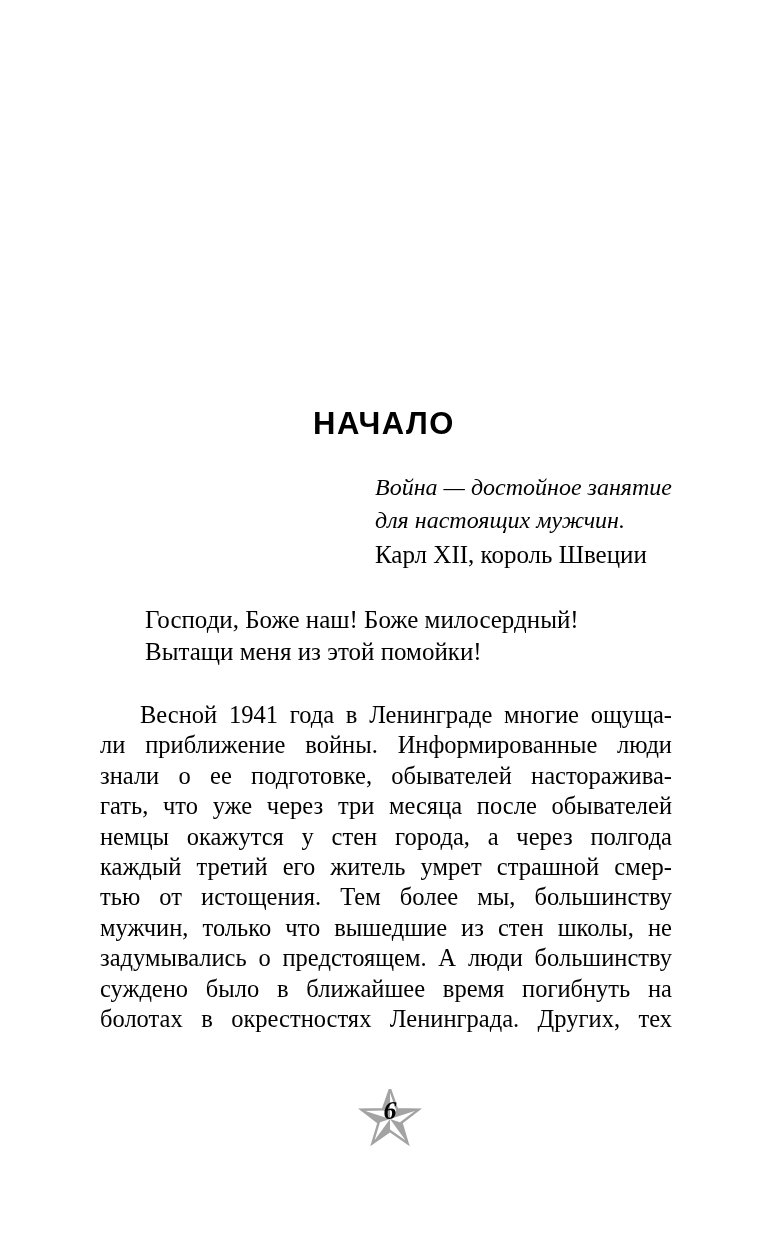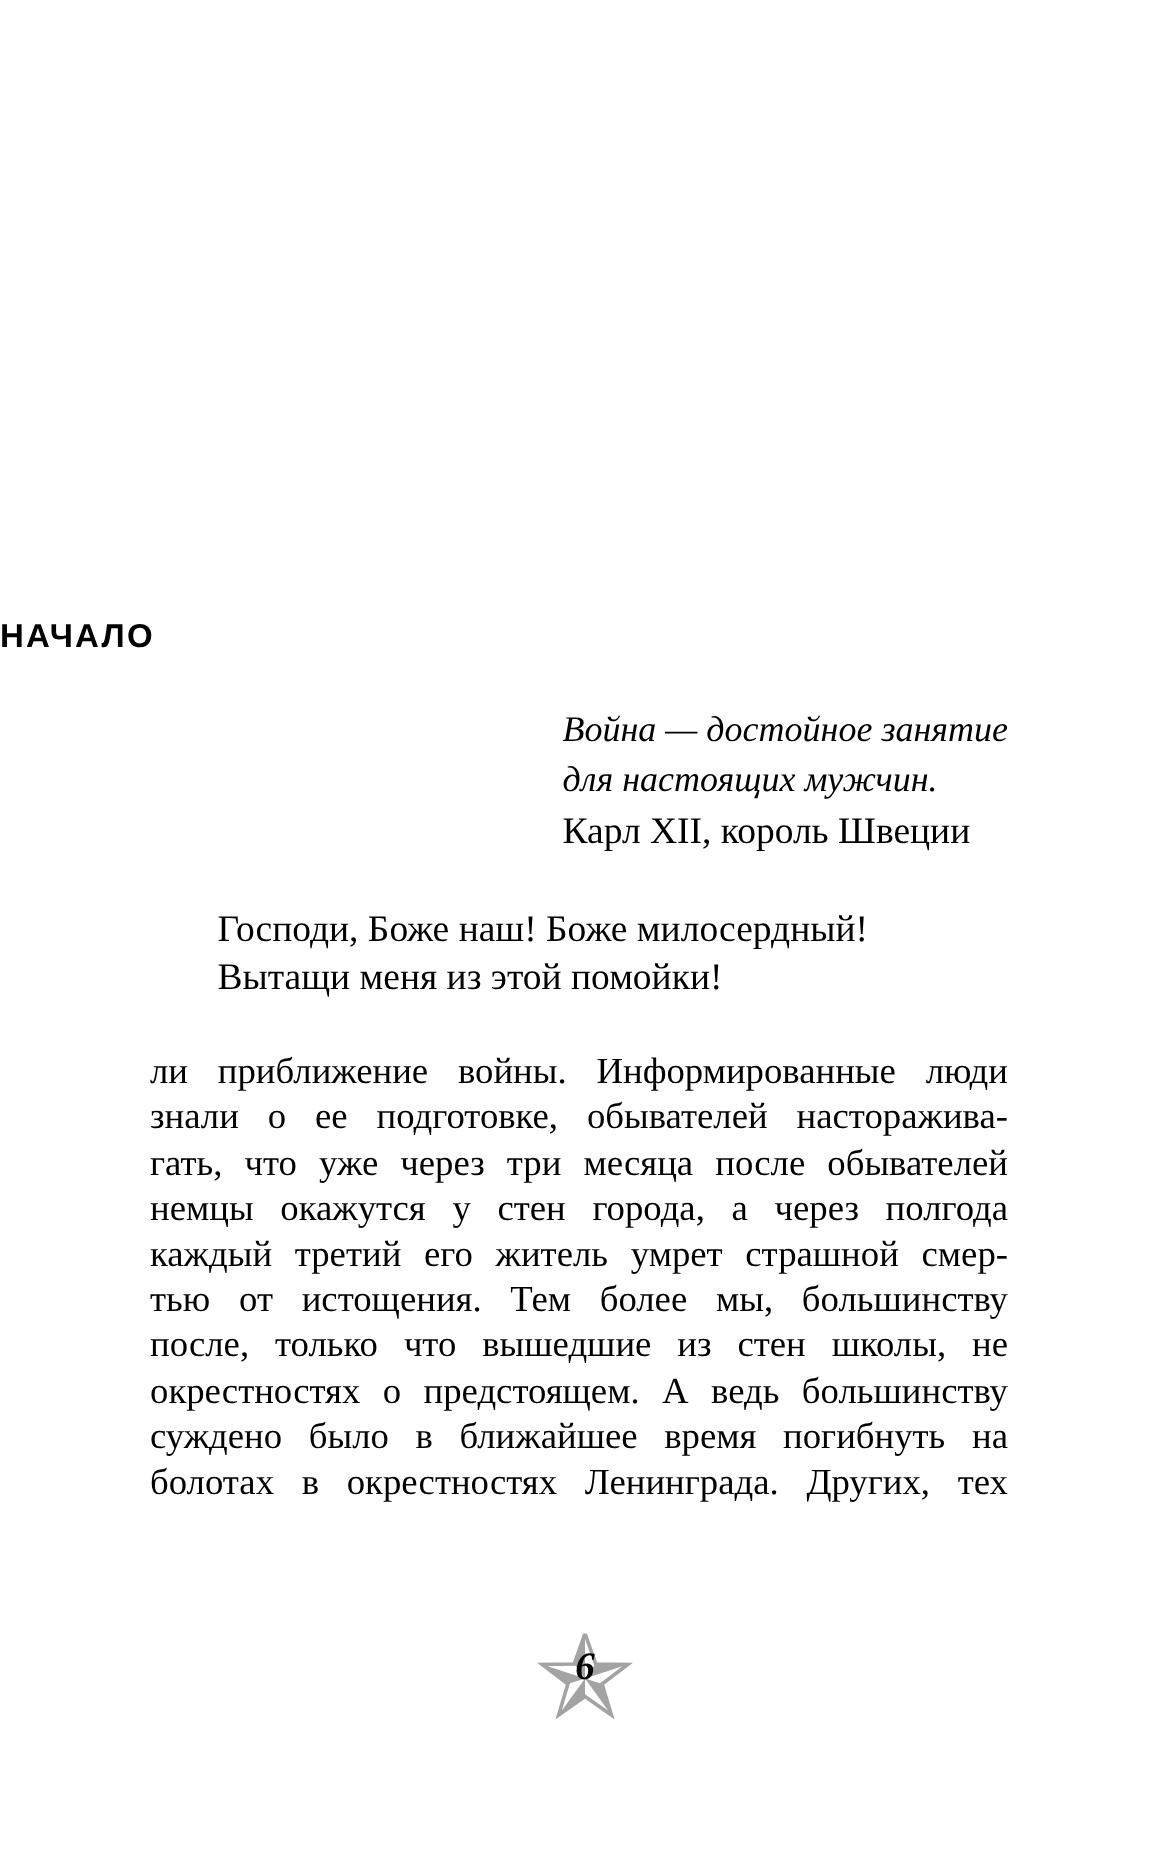--- a/index.html
+++ b/index.html
@@ -10,23 +10,24 @@
     background: #ffffff;
     color: #000000;
     font-family: "Liberation Serif", serif;
     overflow: hidden;
   }
   .chapter-title {
     position: absolute;
     top: 406px;
     left: 0;
     width: 768px;
+    text-align: center;
     font-family: "Liberation Sans", sans-serif;
     font-weight: 700;
-    font-size: 22px;
+    font-size: 31px;
     letter-spacing: 1.5px;
     line-height: 36px;
   }
   .epigraph {
     position: absolute;
     top: 471px;
     right: 96px;
     text-align: left;
     font-style: italic;
     font-size: 24px;
@@ -91,28 +92,29 @@
     <div>для настоящих мужчин.</div>
     <div class="attribution">Карл XII, король Швеции</div>
   </div>
 
   <div class="invocation">
     <div>Господи, Боже наш! Боже милосердный!</div>
     <div>Вытащи меня из этой помойки!</div>
   </div>
 
   <div class="bodytext">
+    <div class="bodyline indent">Весной 1941 года в Ленинграде многие ощуща-</div>
     <div class="bodyline">ли приближение войны. Информированные люди</div>
     <div class="bodyline">знали о ее подготовке, обывателей насторажива-</div>
     <div class="bodyline">гать, что уже через три месяца после обывателей</div>
     <div class="bodyline">немцы окажутся у стен города, а через полгода</div>
     <div class="bodyline">каждый третий его житель умрет страшной смер-</div>
     <div class="bodyline">тью от истощения. Тем более мы, большинству</div>
-    <div class="bodyline">после, только что вышедшие из стен школы, не</div>
-    <div class="bodyline">окрестностях о предстоящем. А ведь большинству</div>
+    <div class="bodyline">мужчин, только что вышедшие из стен школы, не</div>
+    <div class="bodyline">задумывались о предстоящем. А люди большинству</div>
     <div class="bodyline">суждено было в ближайшее время погибнуть на</div>
     <div class="bodyline">болотах в окрестностях Ленинграда. Других, тех</div>
   </div>
 
   <svg class="ornament" viewBox="0 0 64 60" xmlns="http://www.w3.org/2000/svg">
 
     <path d="M32,0 L39.1,20.3 L60.5,20.7 L43.4,33.7 L49.6,54.3 L32,42 L14.4,54.3 L20.6,33.7 L3.5,20.7 L24.9,20.3 Z" fill="#ffffff" stroke="#a3a3a3" stroke-width="2.4" stroke-linejoin="miter"></path>
     <polygon points="32,30 24.9,20.3 32,0" fill="#a3a3a3"></polygon>
     <polygon points="32,30 39.1,20.3 60.5,20.7" fill="#a3a3a3"></polygon>
     <polygon points="32,30 43.4,33.7 49.6,54.3" fill="#a3a3a3"></polygon>

